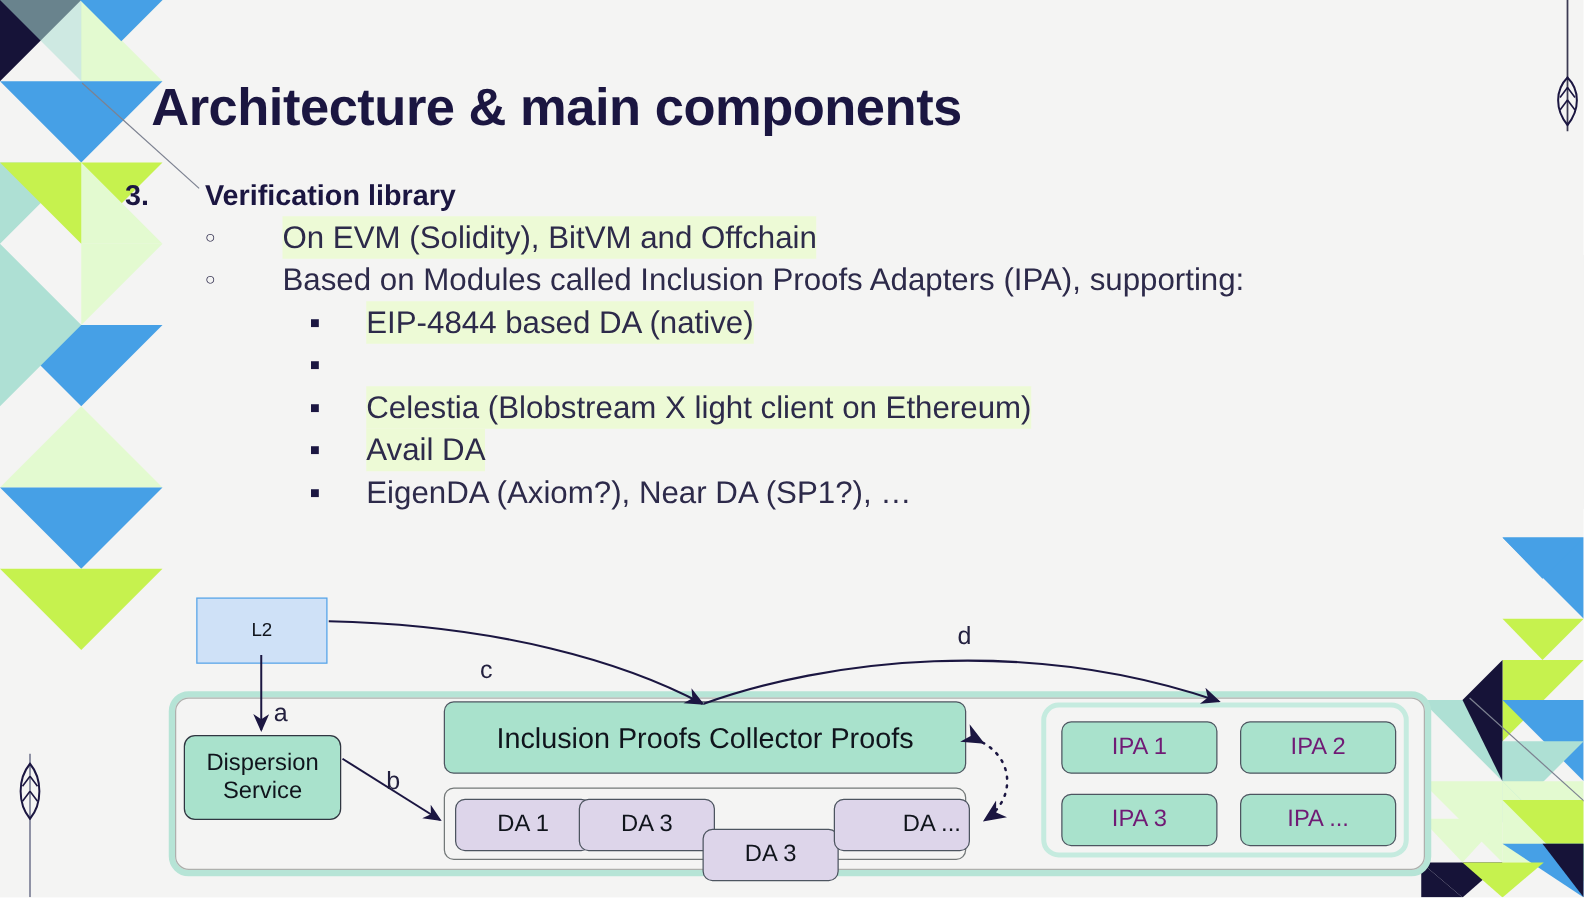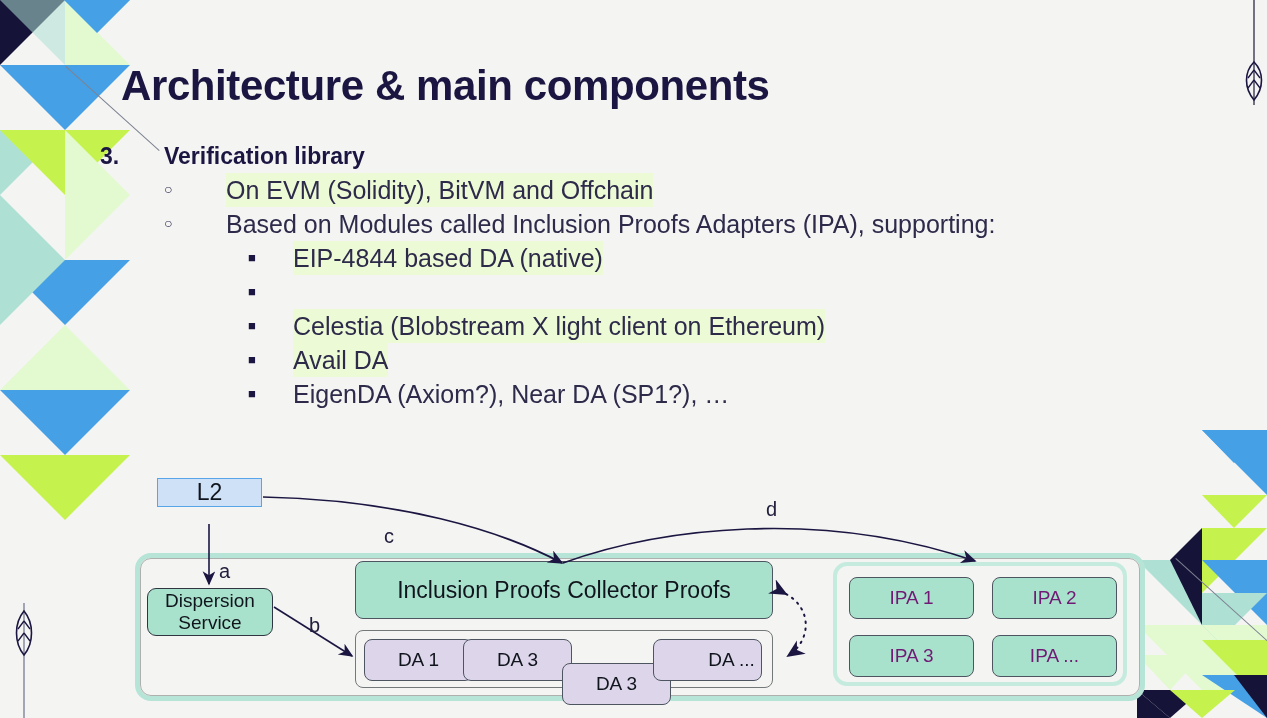--- a/index.html
+++ b/index.html
@@ -116,24 +116,24 @@
     position: absolute;
     box-sizing: border-box;
     display: flex;
     align-items: center;
     justify-content: center;
     text-align: center;
     color: #10141c;
   }
   #box-l2 {
     left: 157px; top: 18px;
-    width: 105px; height: 29px;
+    width: 105px; height: 53px;
     background: #cfe1f7;
     border: 1.5px solid #58a5e8;
-    font-size: 23px;
+    font-size: 15px;
   }
   #outer-container {
     position: absolute;
     left: 135px; top: 93px;
     width: 1010px; height: 148px;
     box-sizing: border-box;
     background: #f4f4f3;
     border: 5px solid #b6e4d6;
     border-radius: 16px;
   }
@@ -141,21 +141,21 @@
     position: absolute;
     left: 0; top: 0;
     width: 100%; height: 100%;
     box-sizing: border-box;
     border: 1px solid #aeb0ad;
     border-radius: 11px;
     pointer-events: none;
   }
   #box-dispersion {
     left: 147px; top: 128px;
-    width: 126px; height: 48px;
+    width: 126px; height: 68px;
     background: #a9e2cc;
     border: 1.5px solid #303641;
     border-radius: 9px;
     font-size: 19px;
     line-height: 1.18;
     flex-direction: column;
   }
   #box-collector {
     left: 355px; top: 561px;
     width: 418px; height: 58px;
@@ -369,21 +369,21 @@
       <span>Service</span>
     </div>
   </div>
 
   <div class="dbox" id="box-collector">Inclusion Proofs Collector Proofs</div>
 
   <div id="da-group">
     <div class="da-box" style="left:8px;">DA 1</div>
     <div class="da-box" style="left:107px;">DA 3</div>
     <div class="da-box" style="left:206px;margin-top:24px;">DA 3</div>
-    <div class="da-box" style="left:297px;padding-left:48px;">DA ...</div>
+    <div class="da-box" style="left:311px;padding-left:48px;">DA ...</div>
   </div>
 
   <div id="ipa-group">
     <div class="ipa-box" style="left:12px;  top:11px;">IPA 1</div>
     <div class="ipa-box" style="left:155px; top:11px;">IPA 2</div>
     <div class="ipa-box" style="left:12px;  top:69px;">IPA 3</div>
     <div class="ipa-box" style="left:155px; top:69px;">IPA ...</div>
   </div>
 
   <svg id="arrows" viewBox="0 0 1267 718" xmlns="http://www.w3.org/2000/svg">

